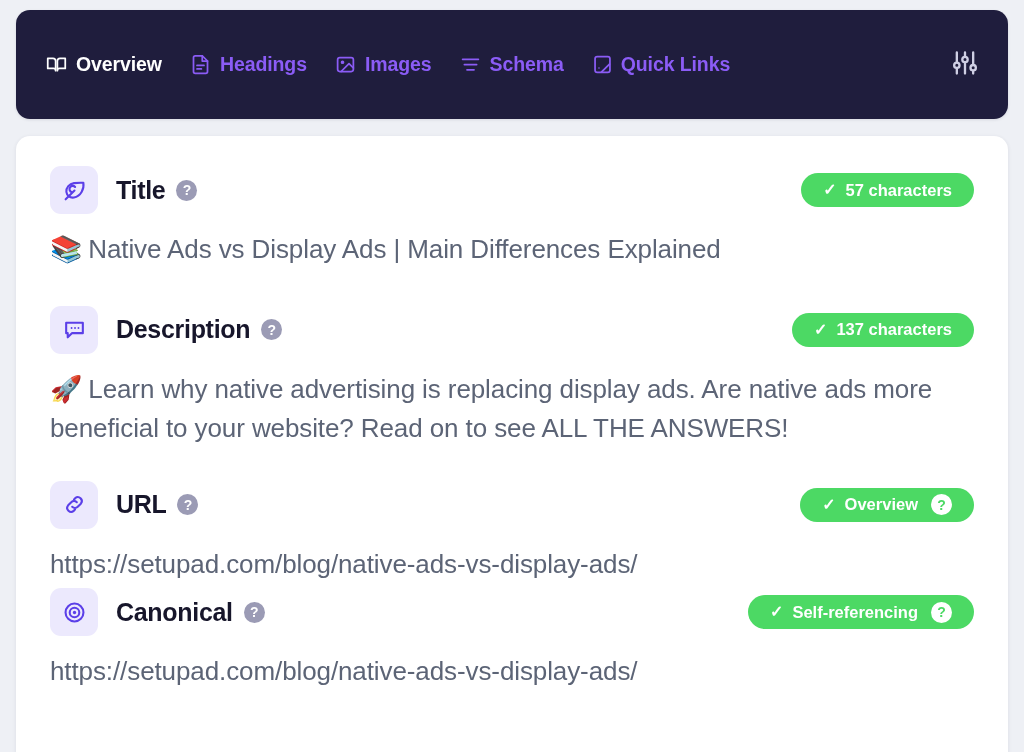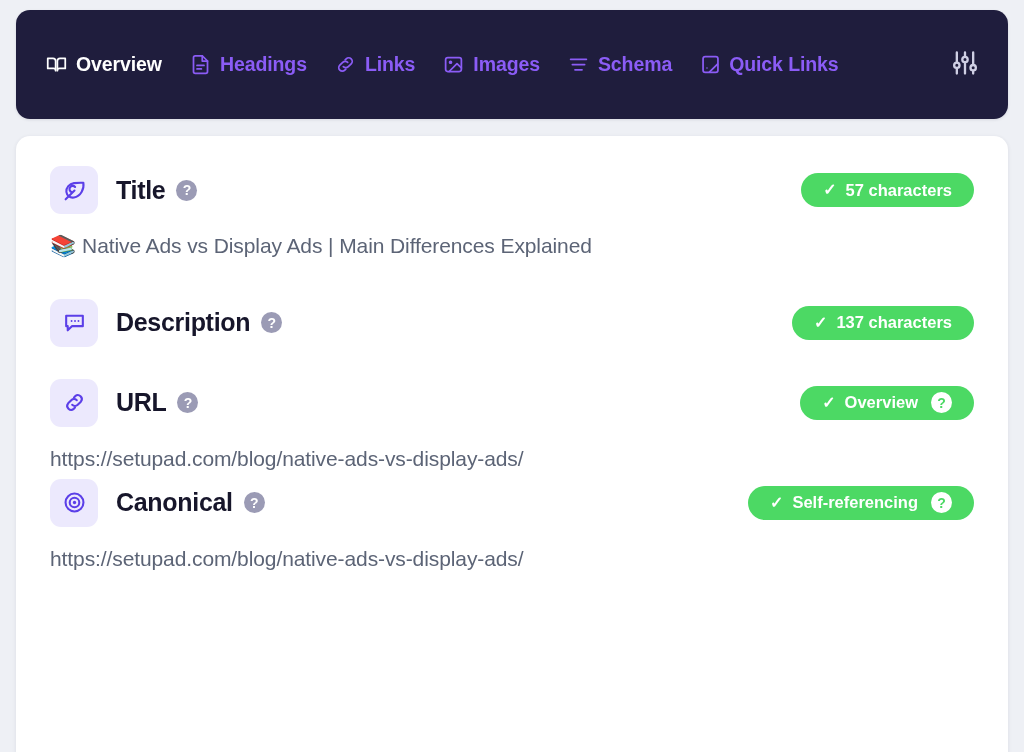--- a/index.html
+++ b/index.html
@@ -146,21 +146,21 @@
     font-weight: 700;
     display: inline-flex;
     align-items: center;
     justify-content: center;
     margin-left: 4px;
     line-height: 1;
     flex: 0 0 21px;
   }
 
   .sec-body {
-    font-size: 21px;
+    font-size: 26px;
     color: #5c6476;
     line-height: 1.52;
     margin-top: 16px;
     letter-spacing: -0.1px;
   }
   .sec-body .emoji { margin-right: 6px; font-family: "DejaVu Sans", sans-serif; }
 
   .gap-title { margin-bottom: 36px; }
   .gap-desc  { margin-bottom: 32px; }
   .gap-url   { }
@@ -187,29 +187,20 @@
         <span class="nav-icon">
           <svg viewBox="0 0 24 24" fill="none" stroke="currentColor" stroke-width="2" stroke-linecap="round" stroke-linejoin="round" width="21" height="21">
             <path d="M14 2H6a2 2 0 0 0-2 2v16a2 2 0 0 0 2 2h12a2 2 0 0 0 2-2V8z"></path>
             <path d="M14 2v6h6"></path>
             <path d="M8 13h8M8 17h5"></path>
           </svg>
         </span>
         <span>Headings</span>
       </div>
 
-      <div class="nav-item">
-        <span class="nav-icon">
-          <svg viewBox="0 0 24 24" fill="none" stroke="currentColor" stroke-width="2" stroke-linecap="round" stroke-linejoin="round" width="21" height="21">
-            <path d="M9.5 14.5a4 4 0 0 0 5.7 0l3.3-3.3a4 4 0 0 0-5.7-5.7l-1.2 1.2"></path>
-            <path d="M14.5 9.5a4 4 0 0 0-5.7 0l-3.3 3.3a4 4 0 0 0 5.7 5.7l1.2-1.2"></path>
-          </svg>
-        </span>
-        <span>Links</span>
-      </div>
 
       <div class="nav-item">
         <span class="nav-icon">
           <svg viewBox="0 0 24 24" fill="none" stroke="currentColor" stroke-width="2" stroke-linecap="round" stroke-linejoin="round" width="21" height="21">
             <rect x="3" y="4" width="18" height="16" rx="2.5"></rect>
             <circle cx="8.6" cy="9.4" r="1.1"></circle>
             <path d="M21 16l-5-5-9 9"></path>
           </svg>
         </span>
         <span>Images</span>
@@ -283,20 +274,23 @@
             <circle cx="15.8" cy="10.5" r="0.9" fill="#5b3fe8" stroke="none"></circle>
           </svg>
         </span>
         <span class="sec-title">Description</span>
         <span class="help">?</span>
         <span class="badge">
           <span class="chk">✓</span>
           <span>137 characters</span>
         </span>
       </div>
+      <div class="sec-body">
+        <span class="emoji">🚀</span><span>Learn why native advertising is replacing display ads. Are native ads more beneficial to your website? Read on to see ALL THE ANSWERS!</span>
+      </div>
     </div>
 
     <div class="section gap-url">
       <div class="sec-head">
         <span class="icon-tile">
           <svg viewBox="0 0 24 24" fill="none" stroke="#5b3fe8" stroke-width="2" stroke-linecap="round" stroke-linejoin="round" width="25" height="25">
             <path d="M9.8 14.2a3.7 3.7 0 0 0 5.3 0l3-3a3.8 3.8 0 0 0-5.4-5.3l-1.2 1.2"></path>
             <path d="M14.2 9.8a3.7 3.7 0 0 0-5.3 0l-3 3a3.8 3.8 0 0 0 5.4 5.3l1.2-1.2"></path>
           </svg>
         </span>

